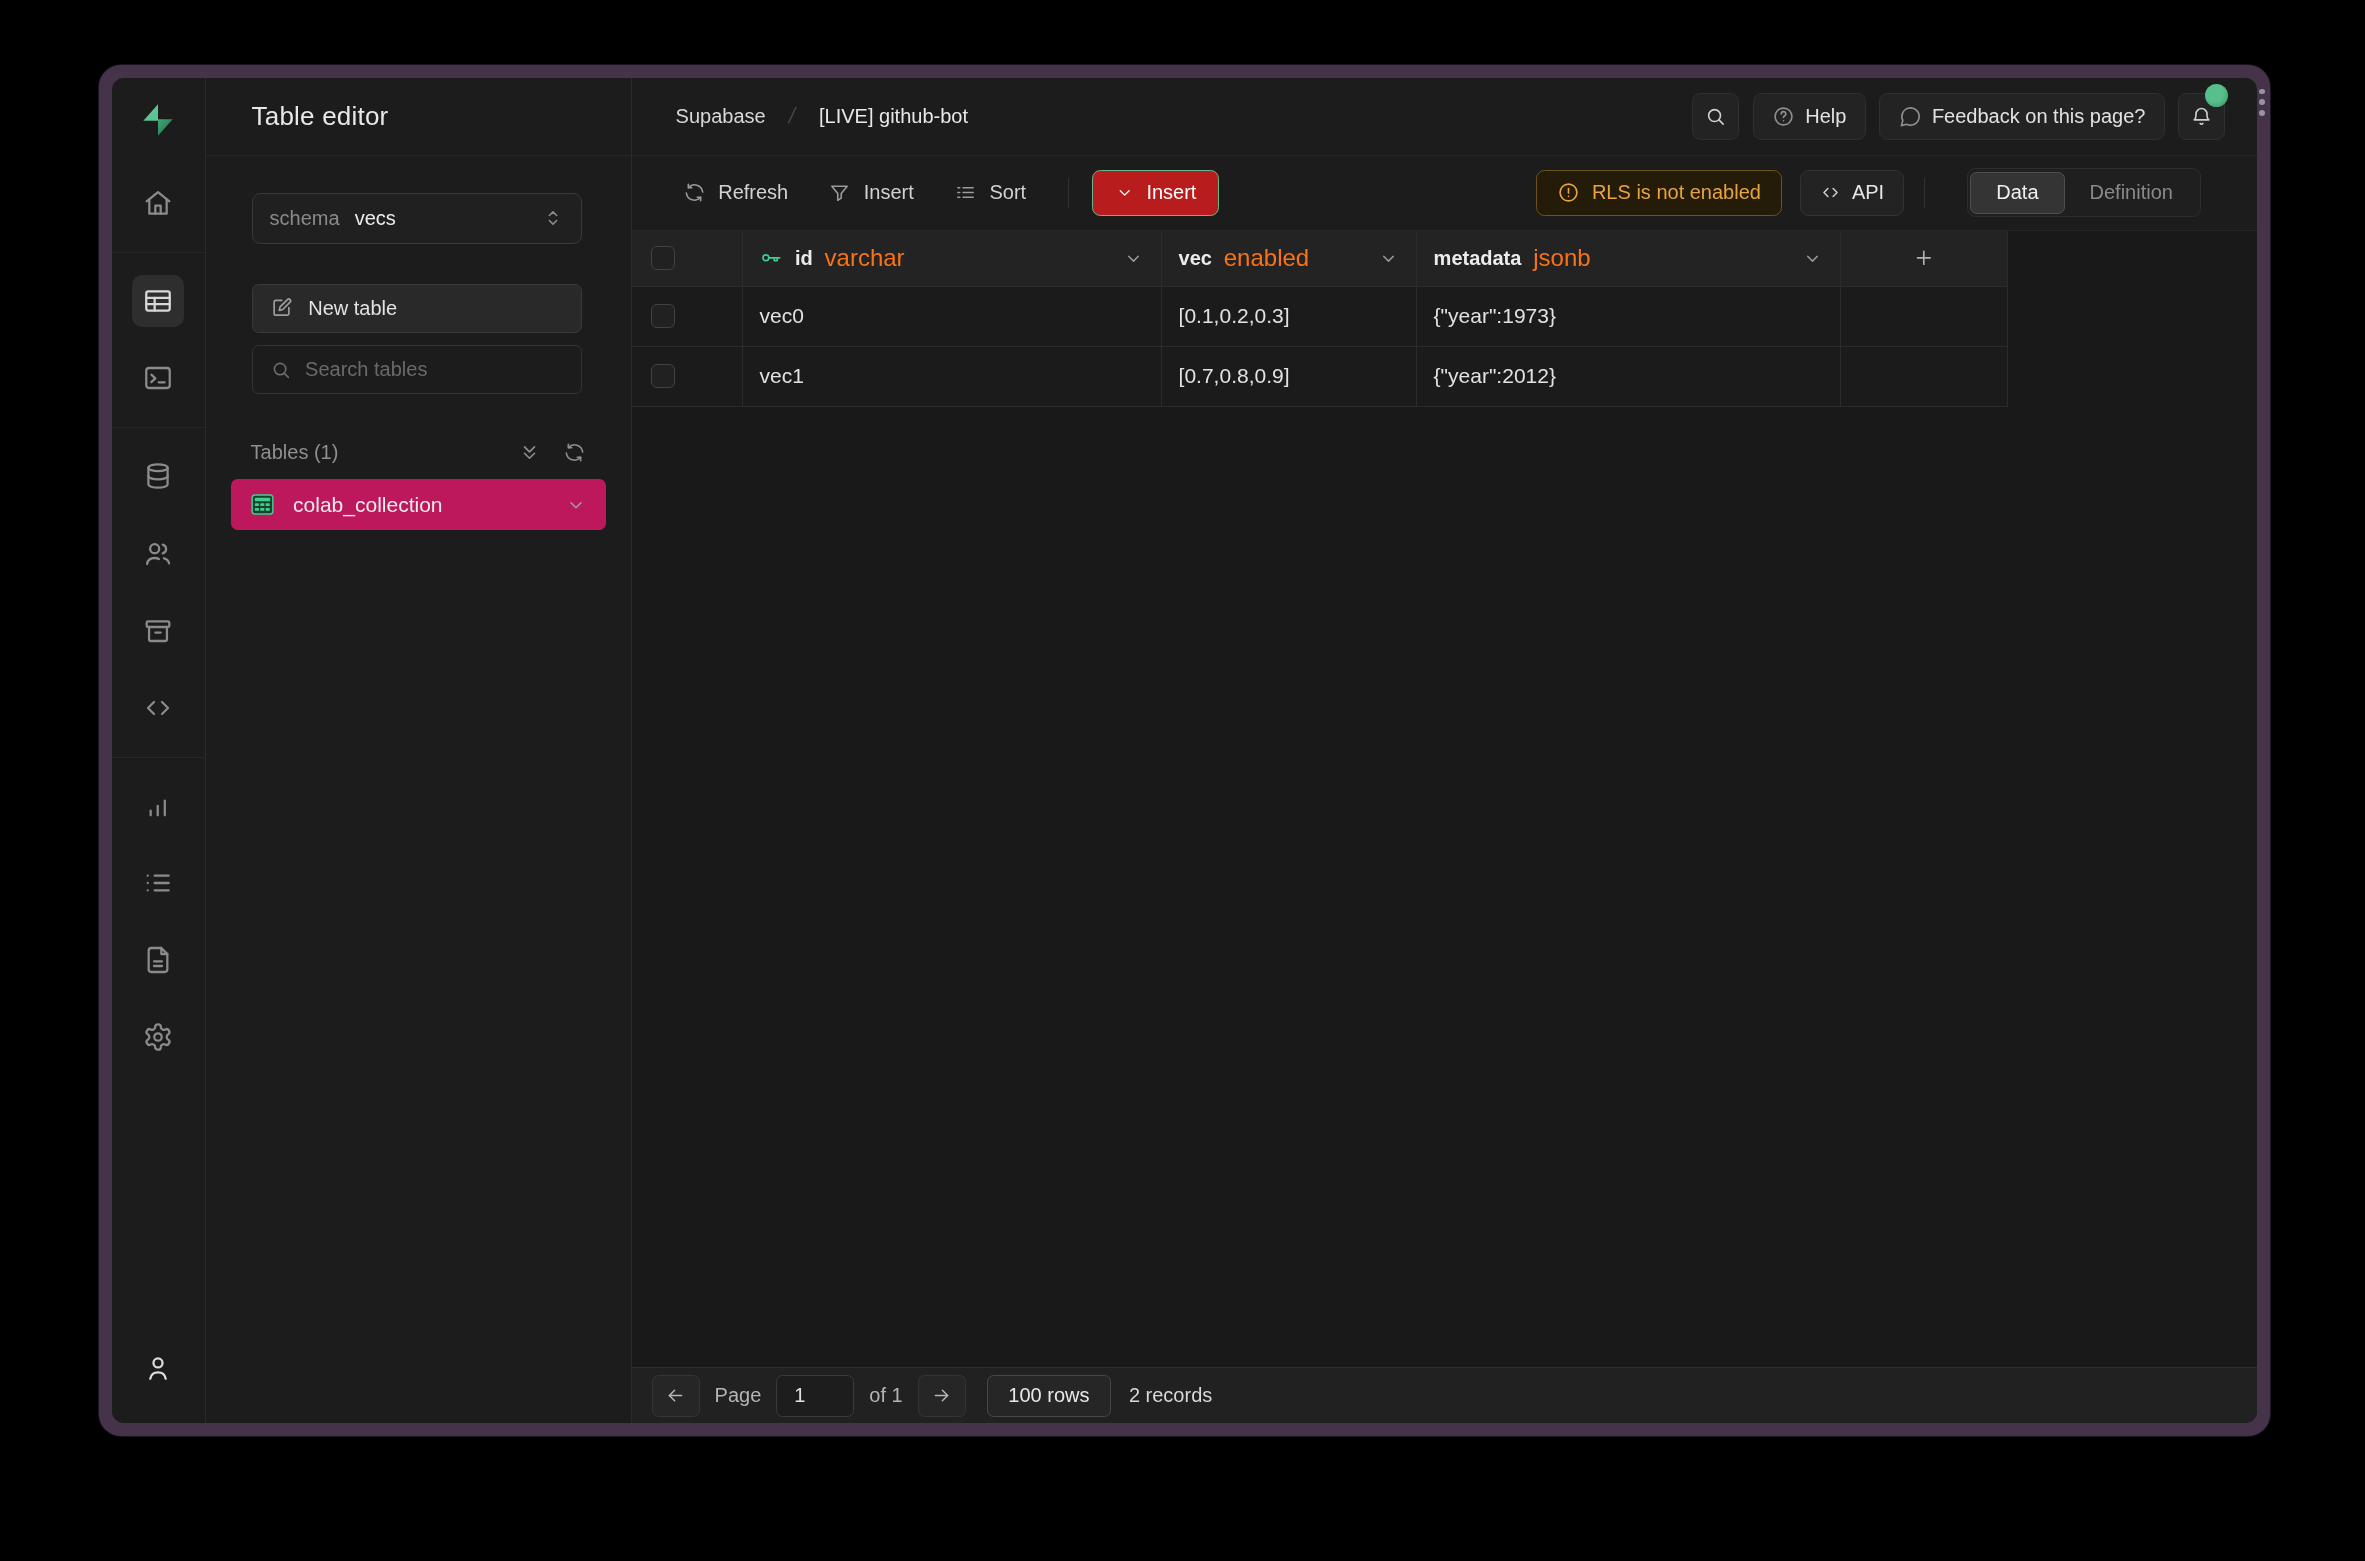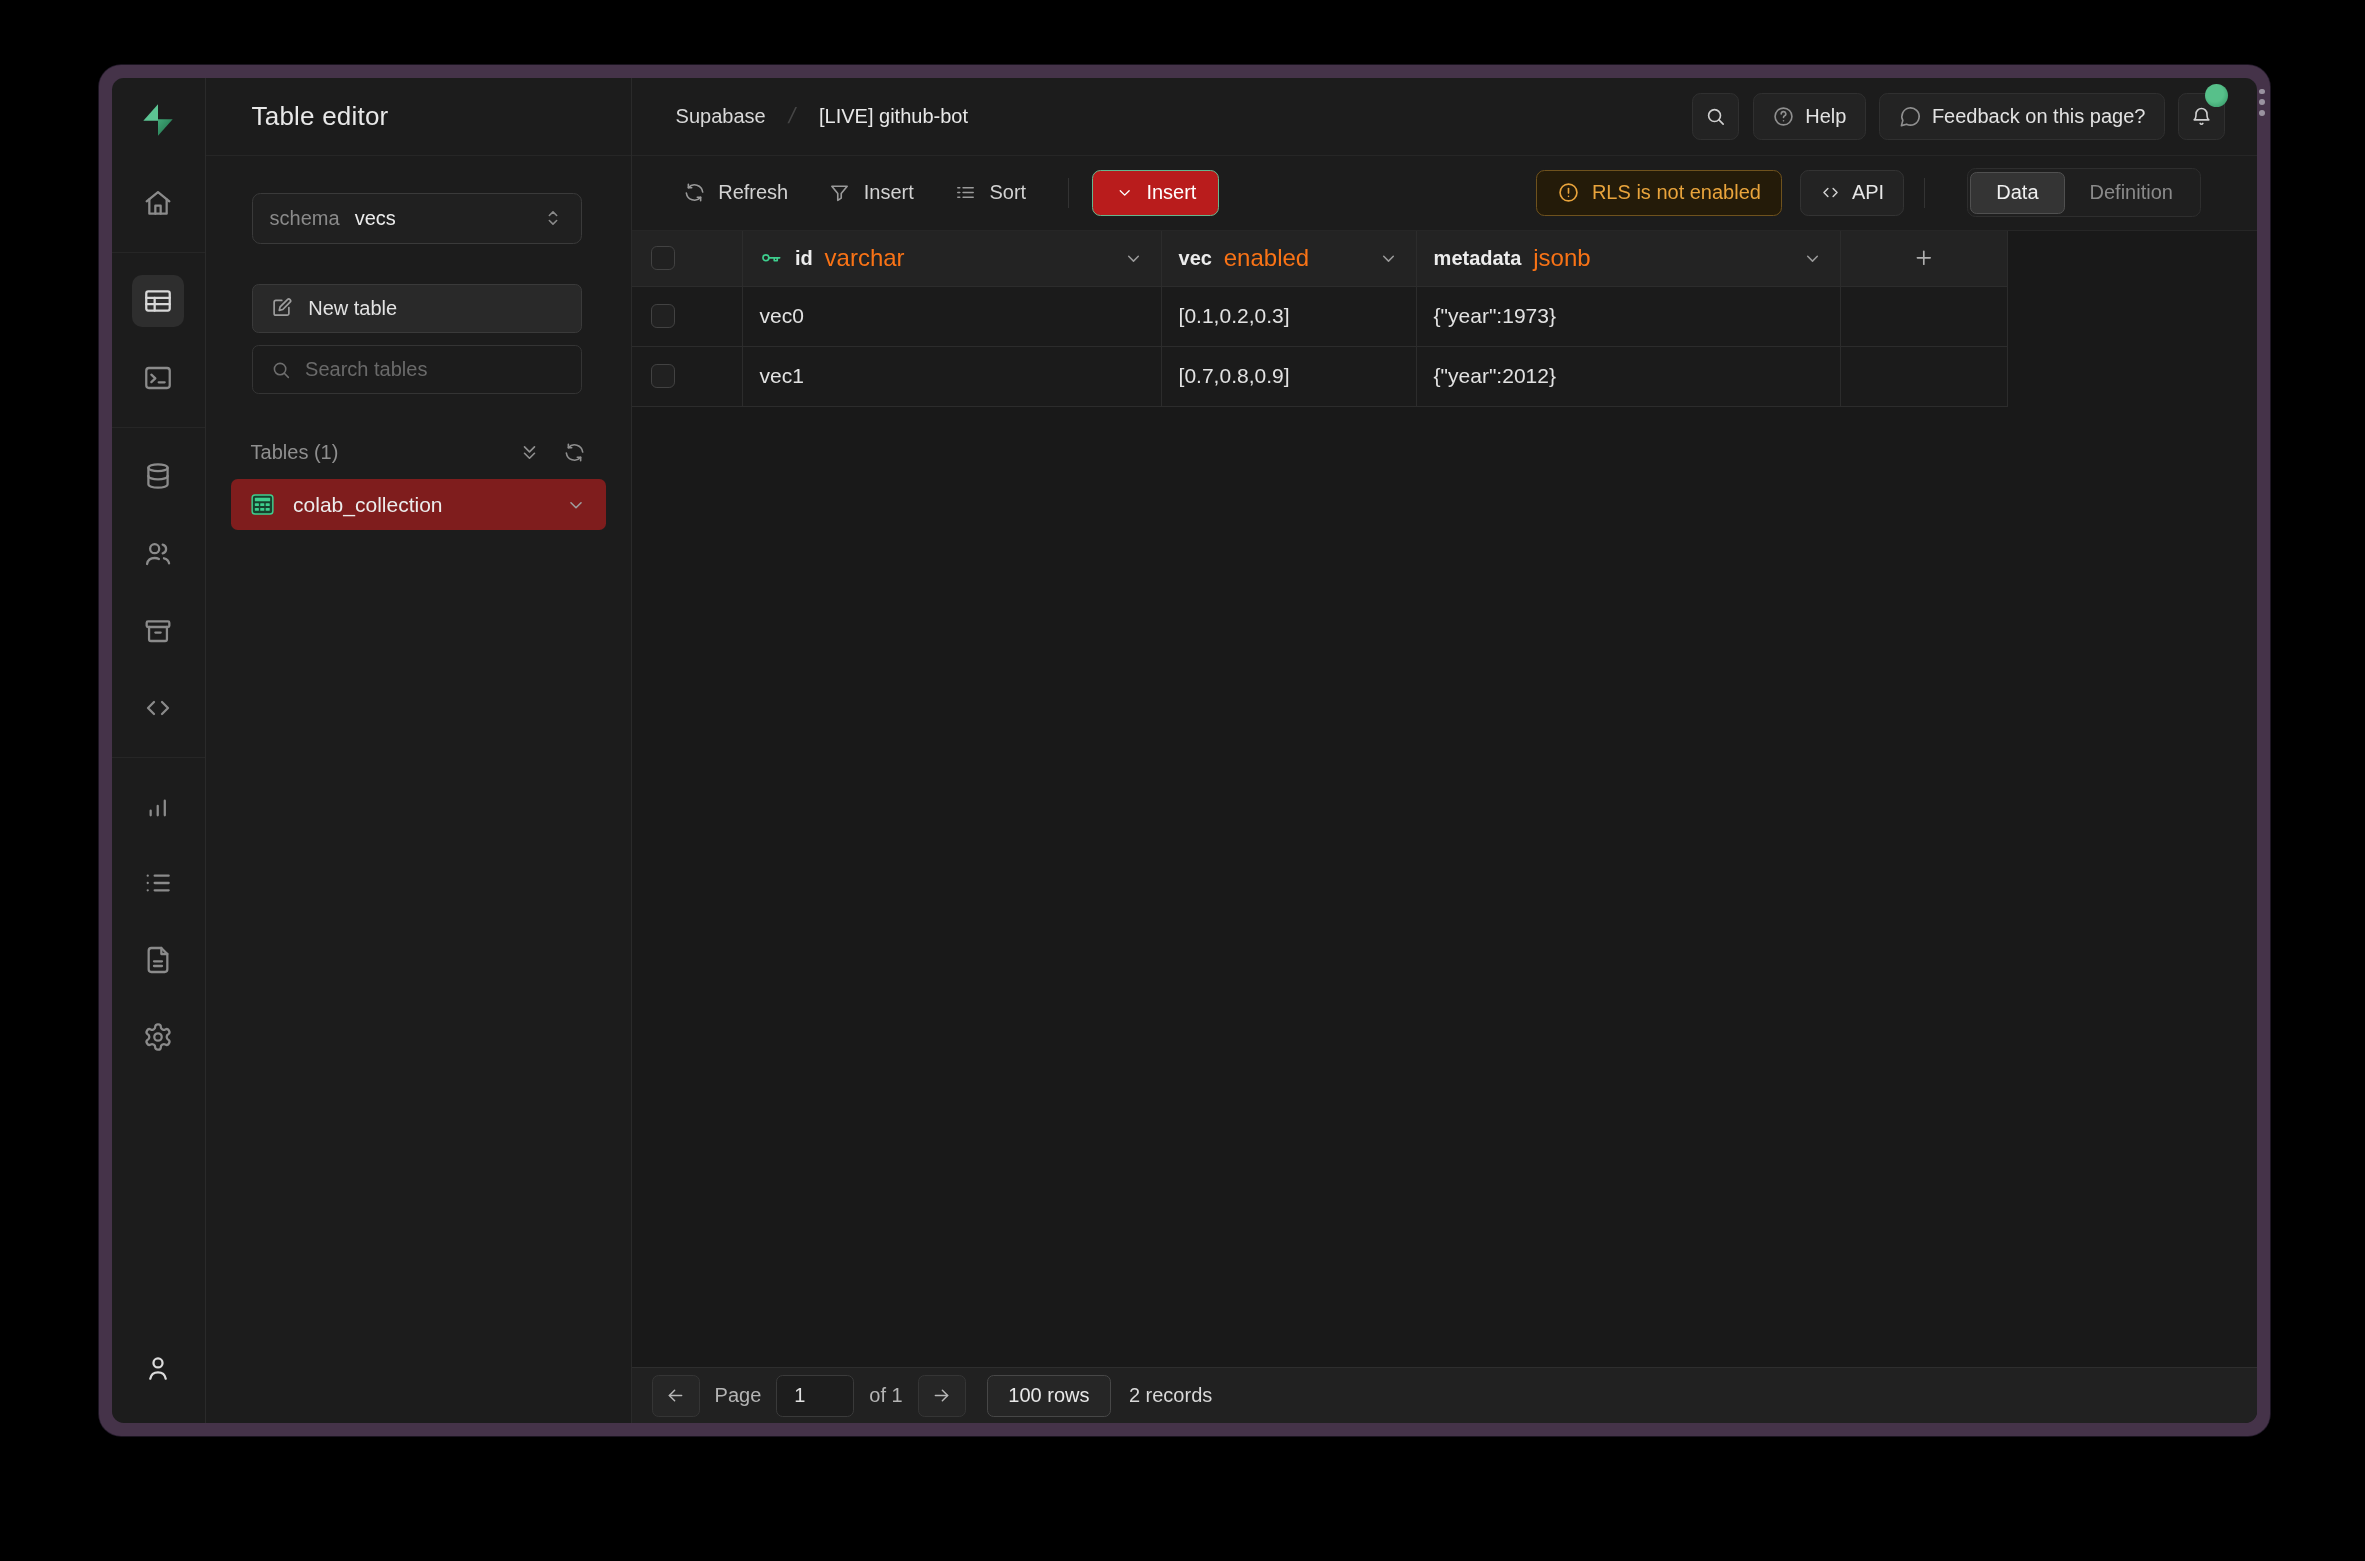--- a/index.html
+++ b/index.html
@@ -39,21 +39,21 @@
   .new-table-btn { margin-top:40px; height:49px; border-radius:6.7px; background:#292929; border:0.8px solid #3a3a3a; display:flex; align-items:center; gap:15px; padding:8px 17px; color:#e2e2e2; font-size:20px; }
   .new-table-btn svg { width:23.6px; height:23.6px; color:#9d9d9d; }
   .search-tables { margin-top:12.6px; height:49px; border-radius:6.7px; border:0.8px solid #343434; display:flex; align-items:center; gap:13.5px; padding:6px 17px; }
   .search-tables svg { width:22px; height:22px; color:#6e6e6e; }
   .search-tables .ph { font-size:20px; color:#6a6a6a; }
   .tables-block { padding:0 25px; margin-top:47px; }
   .tables-head { display:flex; align-items:center; padding:0 20px; color:#8f8f8f; }
   .tables-head .t { font-size:20px; }
   .tables-head svg { width:23px; height:23px; }
   .tables-head .acts { margin-left:auto; display:flex; gap:22px; }
-  .table-item { margin-top:15px; height:51px; border-radius:6.7px; background:#7f1d1d; display:flex; align-items:center; gap:17px; padding:0 18.5px; }
+  .table-item { margin-top:15px; height:51px; border-radius:6.7px; background:#be185d; display:flex; align-items:center; gap:17px; padding:0 18.5px; }
   .table-item .tname { font-size:21px; color:#ececec; }
   .table-item .chev { margin-left:auto; color:#9f9f9f; }
   .table-item .chev svg { width:22px; height:22px; }
   .tbl-glyph { width:27px; height:27px; }
 
   
   .main-col { flex:1; display:flex; flex-direction:column; min-width:0; }
   .main-header { height:78px; flex:0 0 78px; border-bottom:0.8px solid #262626; display:flex; align-items:center; padding:0 32px 0 44px; }
   .crumbs { display:flex; align-items:center; gap:23.6px; }
   .crumb { font-size:20px; color:#d8d8d8; }

